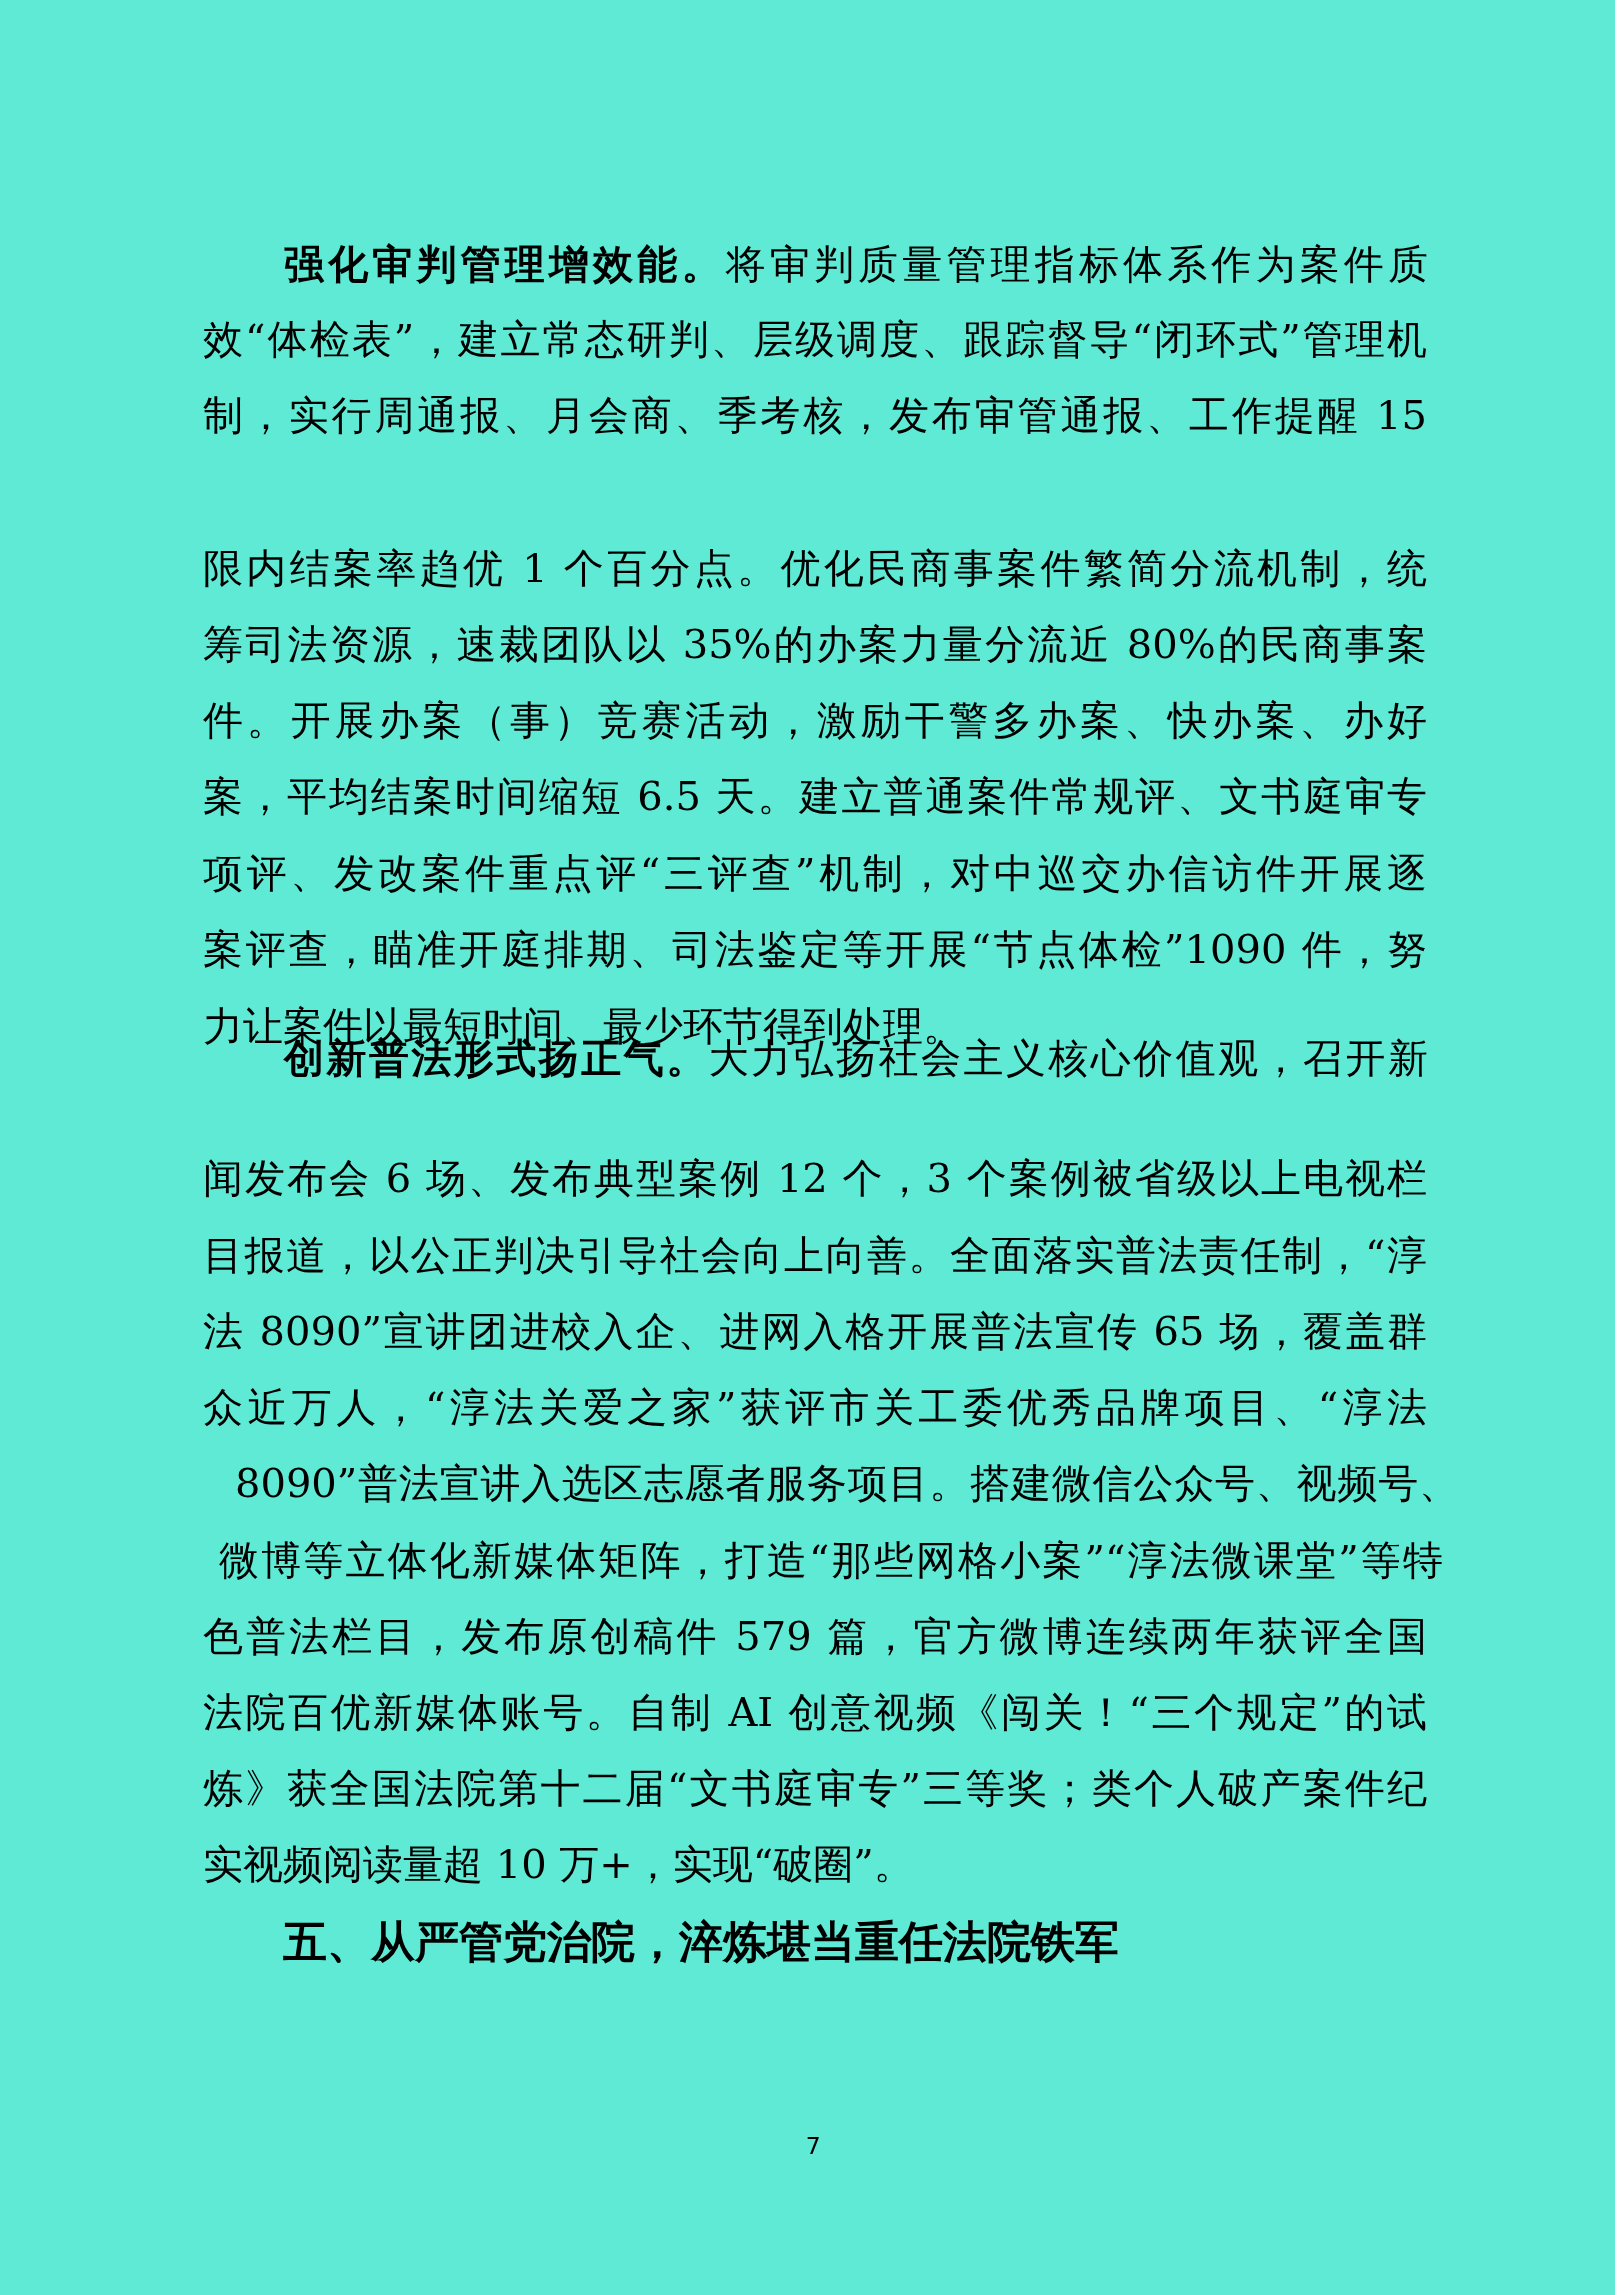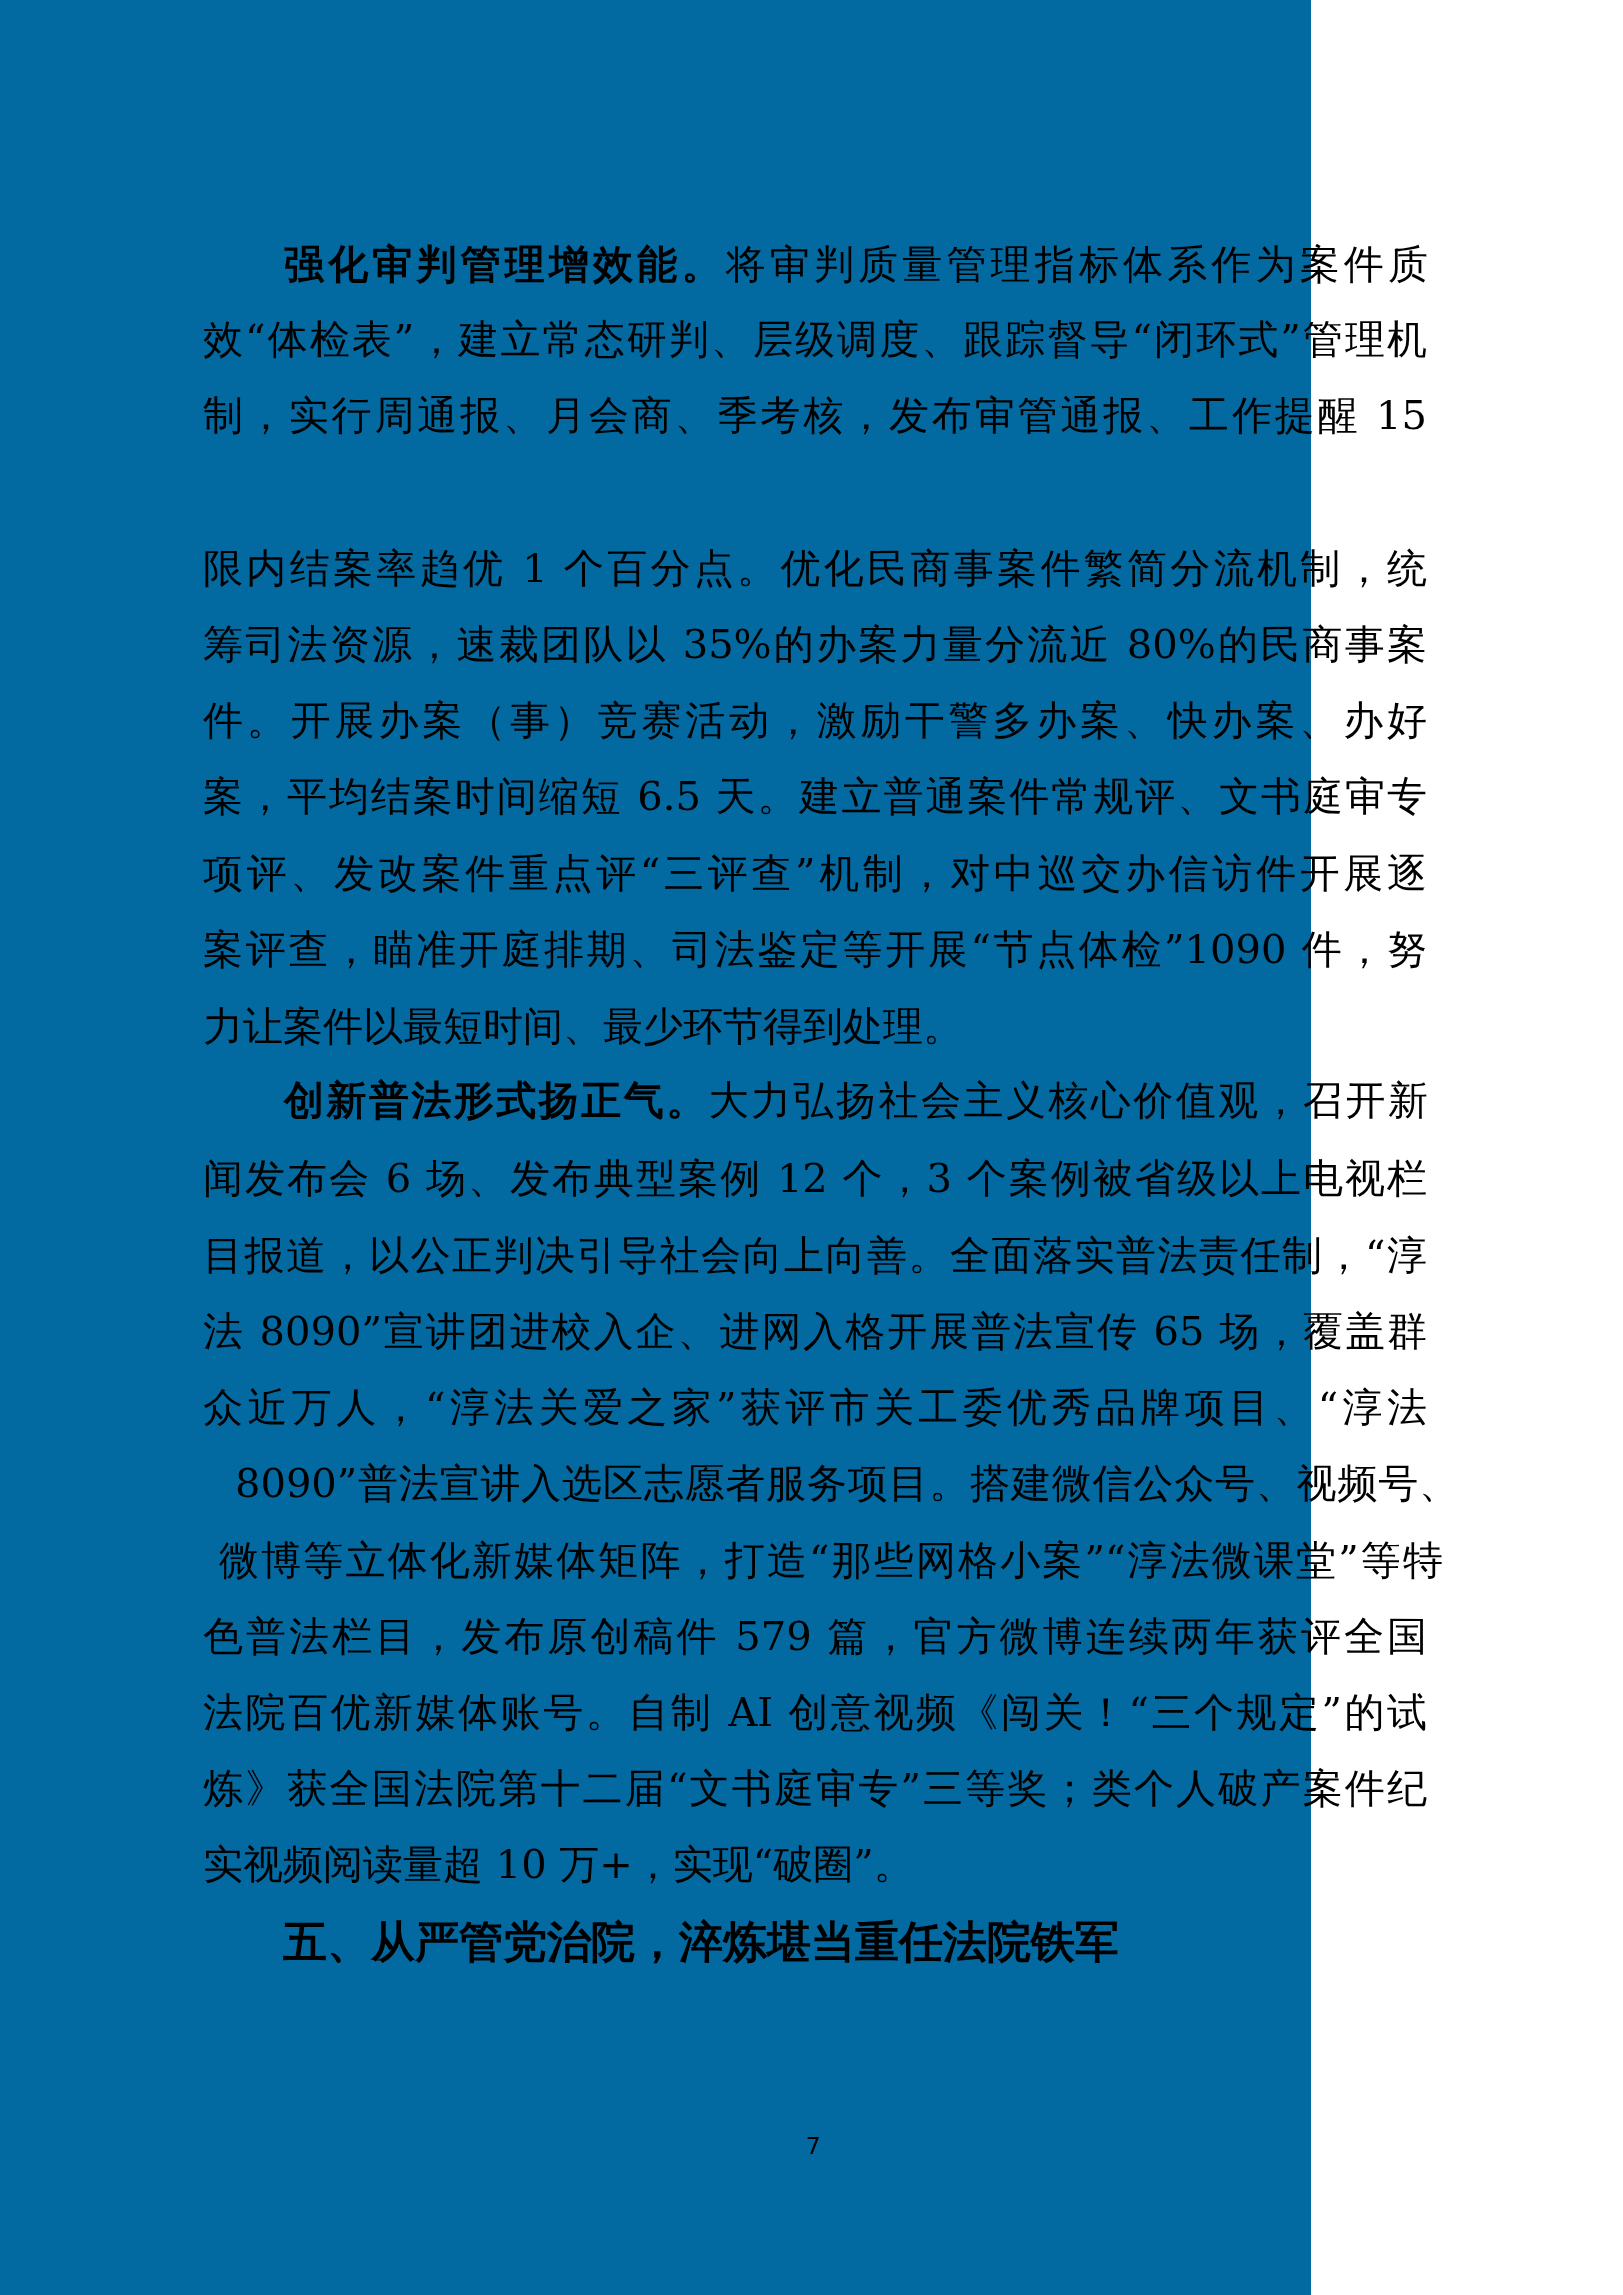--- a/index.html
+++ b/index.html
@@ -10,23 +10,23 @@
   body {
     width: 1623px;
     height: 2295px;
     position: relative;
     overflow: hidden;
     color: #000000;
   }
   .page {
     position: absolute;
     left: 0; top: 0;
-    width: 1311px;
+    width: 1615px;
     height: 2295px;
-    background: #0369a1;
+    background: #5eead4;
   }
   .line {
     position: absolute;
     left: 203px;
     width: 1224px;
     height: 51px;
     line-height: 51px;
     font-family: "DejaVu Serif", "Liberation Serif", serif;
     font-size: 40px;
     white-space: nowrap;
@@ -76,21 +76,21 @@
   <div class="line" style="top:314px;">效“体检表”，建立常态研判、层级调度、跟踪督导“闭环式”管理机</div>
   <div class="line" style="top:390px;">制，实行周通报、月会商、季考核，发布审管通报、工作提醒 15</div>
   <div class="line" style="top:543px;">限内结案率趋优 1 个百分点。优化民商事案件繁简分流机制，统</div>
   <div class="line" style="top:619px;">筹司法资源，速裁团队以 35%的办案力量分流近 80%的民商事案</div>
   <div class="line" style="top:695px;">件。开展办案（事）竞赛活动，激励干警多办案、快办案、办好</div>
   <div class="line" style="top:771px;">案，平均结案时间缩短 6.5 天。建立普通案件常规评、文书庭审专</div>
   <div class="line" style="top:848px;">项评、发改案件重点评“三评查”机制，对中巡交办信访件开展逐</div>
   <div class="line" style="top:924px;">案评查，瞄准开庭排期、司法鉴定等开展“节点体检”1090 件，努</div>
   <div class="line last" style="top:1001px;">力让案件以最短时间、最少环节得到处理。</div>
 
-  <div class="line indent" style="top:1074px;"><span class="lead">创新普法形式扬正气。</span><span>大力弘扬社会主义核心价值观，召开新</span></div>
+  <div class="line indent" style="top:1032px;"><span class="lead">创新普法形式扬正气。</span><span>大力弘扬社会主义核心价值观，召开新</span></div>
   <div class="line" style="top:1153px;">闻发布会 6 场、发布典型案例 12 个，3 个案例被省级以上电视栏</div>
   <div class="line" style="top:1230px;">目报道，以公正判决引导社会向上向善。全面落实普法责任制，“淳</div>
   <div class="line" style="top:1306px;">法 8090”宣讲团进校入企、进网入格开展普法宣传 65 场，覆盖群</div>
   <div class="line" style="top:1382px;">众近万人，“淳法关爱之家”获评市关工委优秀品牌项目、“淳法</div>
   <div class="line" style="top:1458px;margin-left:32px;">8090”普法宣讲入选区志愿者服务项目。搭建微信公众号、视频号、</div>
   <div class="line" style="top:1535px;margin-left:16px;">微博等立体化新媒体矩阵，打造“那些网格小案”“淳法微课堂”等特</div>
   <div class="line" style="top:1611px;">色普法栏目，发布原创稿件 579 篇，官方微博连续两年获评全国</div>
   <div class="line" style="top:1687px;">法院百优新媒体账号。自制 AI 创意视频《闯关！“三个规定”的试</div>
   <div class="line" style="top:1763px;">炼》获全国法院第十二届“文书庭审专”三等奖；类个人破产案件纪</div>
   <div class="line last" style="top:1839px;">实视频阅读量超 10 万+，实现“破圈”。</div>

